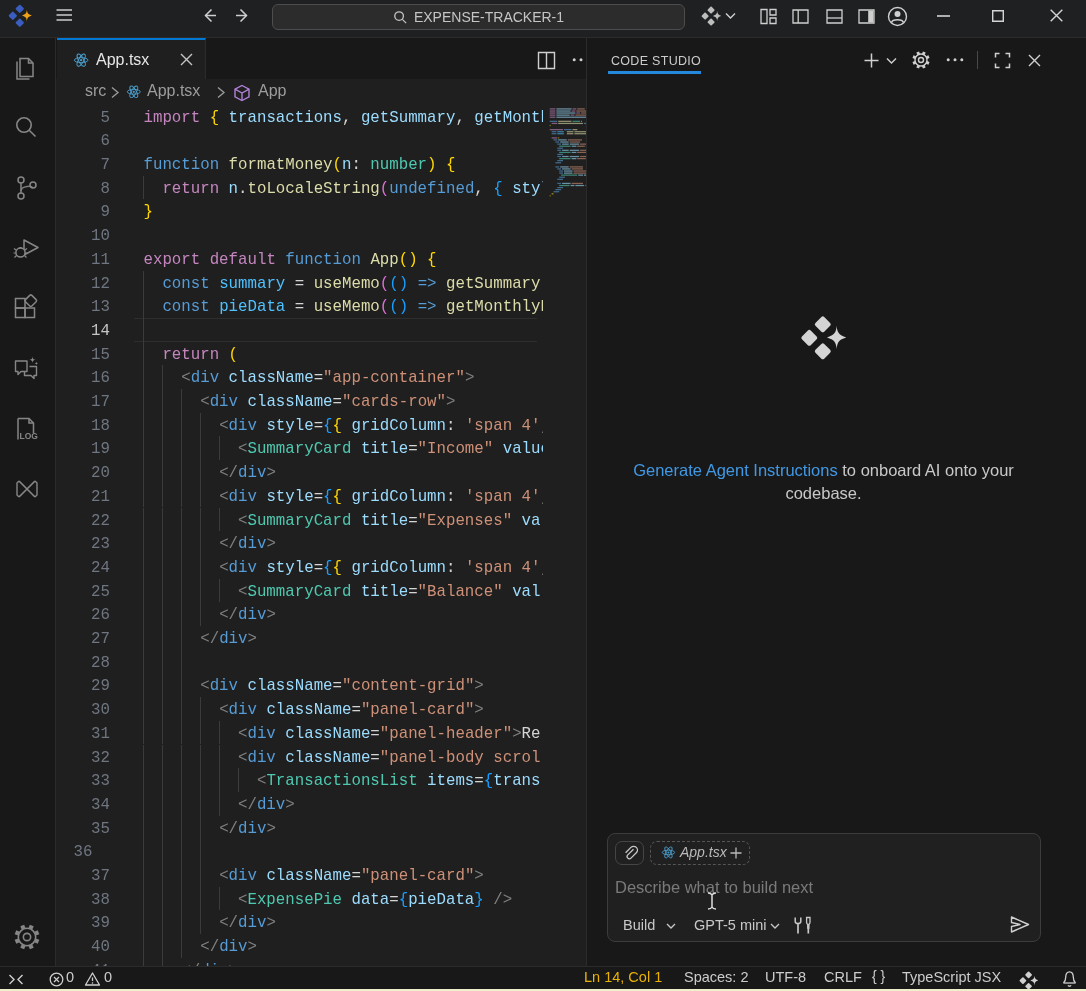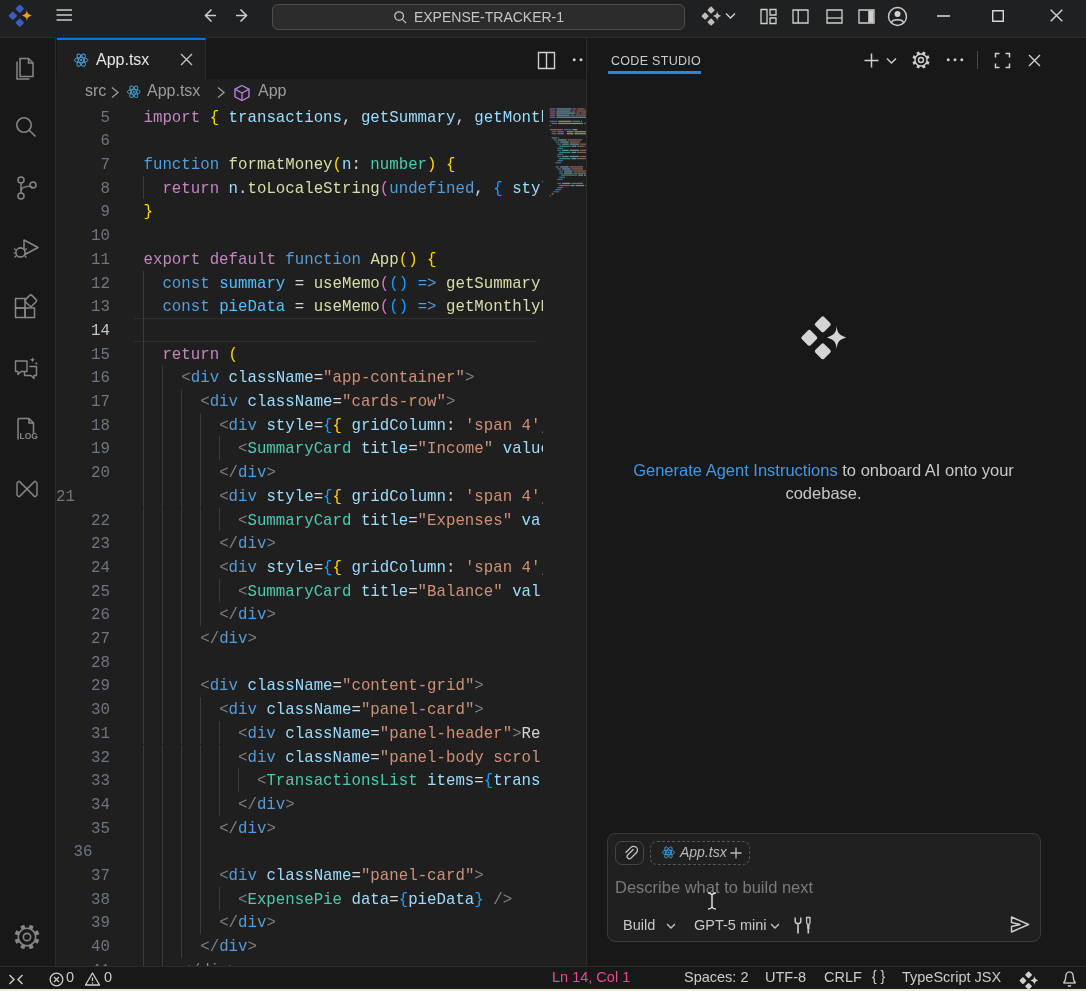--- a/index.html
+++ b/index.html
@@ -285,21 +285,21 @@
 <div style="position:absolute;left:0;top:143.8px;width:54px;height:23.7px;line-height:23.7px;text-align:right;color:#6e7681">11</div>
 <div style="position:absolute;left:0;top:167.5px;width:54px;height:23.7px;line-height:23.7px;text-align:right;color:#6e7681">12</div>
 <div style="position:absolute;left:0;top:191.2px;width:54px;height:23.7px;line-height:23.7px;text-align:right;color:#6e7681">13</div>
 <div style="position:absolute;left:0;top:214.9px;width:54px;height:23.7px;line-height:23.7px;text-align:right;color:#c6c6c6">14</div>
 <div style="position:absolute;left:0;top:238.6px;width:54px;height:23.7px;line-height:23.7px;text-align:right;color:#6e7681">15</div>
 <div style="position:absolute;left:0;top:262.3px;width:54px;height:23.7px;line-height:23.7px;text-align:right;color:#6e7681">16</div>
 <div style="position:absolute;left:0;top:286.0px;width:54px;height:23.7px;line-height:23.7px;text-align:right;color:#6e7681">17</div>
 <div style="position:absolute;left:0;top:309.7px;width:54px;height:23.7px;line-height:23.7px;text-align:right;color:#6e7681">18</div>
 <div style="position:absolute;left:0;top:333.4px;width:54px;height:23.7px;line-height:23.7px;text-align:right;color:#6e7681">19</div>
 <div style="position:absolute;left:0;top:357.1px;width:54px;height:23.7px;line-height:23.7px;text-align:right;color:#6e7681">20</div>
-<div style="position:absolute;left:0;top:380.8px;width:54px;height:23.7px;line-height:23.7px;text-align:left;color:#6e7681">21</div>
+<div style="position:absolute;left:0;top:380.8px;width:54px;height:23.7px;line-height:23.7px;text-align:right;color:#6e7681">21</div>
 <div style="position:absolute;left:0;top:404.5px;width:54px;height:23.7px;line-height:23.7px;text-align:right;color:#6e7681">22</div>
 <div style="position:absolute;left:0;top:428.2px;width:54px;height:23.7px;line-height:23.7px;text-align:right;color:#6e7681">23</div>
 <div style="position:absolute;left:0;top:451.9px;width:54px;height:23.7px;line-height:23.7px;text-align:right;color:#6e7681">24</div>
 <div style="position:absolute;left:0;top:475.6px;width:54px;height:23.7px;line-height:23.7px;text-align:right;color:#6e7681">25</div>
 <div style="position:absolute;left:0;top:499.3px;width:54px;height:23.7px;line-height:23.7px;text-align:right;color:#6e7681">26</div>
 <div style="position:absolute;left:0;top:523.0px;width:54px;height:23.7px;line-height:23.7px;text-align:right;color:#6e7681">27</div>
 <div style="position:absolute;left:0;top:546.7px;width:54px;height:23.7px;line-height:23.7px;text-align:right;color:#6e7681">28</div>
 <div style="position:absolute;left:0;top:570.4px;width:54px;height:23.7px;line-height:23.7px;text-align:right;color:#6e7681">29</div>
 <div style="position:absolute;left:0;top:594.1px;width:54px;height:23.7px;line-height:23.7px;text-align:right;color:#6e7681">30</div>
 <div style="position:absolute;left:0;top:617.8px;width:54px;height:23.7px;line-height:23.7px;text-align:right;color:#6e7681">31</div>
@@ -550,21 +550,21 @@
       <circle cx="7.5" cy="7.5" r="6.3" stroke="#cfcfcf" stroke-width="1.3"></circle>
       <path d="M5 5 L10 10 M10 5 L5 10" stroke="#cfcfcf" stroke-width="1.2" fill="none"></path>
     </svg>
 <div style="position:absolute;left:66px;top:969px;font-size:14.5px;color:#cccccc">0</div>
 <svg style="position:absolute;left:84px;top:971px" width="17" height="16" viewBox="0 0 17 16" fill="none">
       <path d="M8.5 2 L15.5 14 H1.5 Z" stroke="#cfcfcf" stroke-width="1.3" fill="none" stroke-linejoin="round"></path>
       <path d="M8.5 6.5 V10" stroke="#cfcfcf" stroke-width="1.3" fill="none"></path>
       <circle cx="8.5" cy="12" r="0.8" fill="#cfcfcf"></circle>
     </svg>
 <div style="position:absolute;left:104px;top:969px;font-size:14.5px;color:#cccccc">0</div>
-<div style="position:absolute;left:552px;top:969px;font-size:14.5px;color:#ec4899">Ln 14, Col 1</div>
+<div style="position:absolute;left:584px;top:969px;font-size:14.5px;color:#eab308">Ln 14, Col 1</div>
 <div style="position:absolute;left:684px;top:969px;font-size:14.5px;color:#cccccc">Spaces: 2</div>
 <div style="position:absolute;left:765px;top:969px;font-size:14.5px;color:#cccccc">UTF-8</div>
 <div style="position:absolute;left:824px;top:969px;font-size:14.5px;color:#cccccc">CRLF</div>
 <div style="position:absolute;left:902px;top:969px;font-size:14.5px;color:#cccccc">TypeScript JSX</div>
 <div style="position:absolute;left:872px;top:968px;font-size:14px;color:#cccccc">{&nbsp;}</div>
 <svg style="position:absolute;left:1019px;top:970.5px" width="19.200000000000003" height="19.200000000000003" viewBox="-0.5 0 25 24" fill="none">
       <rect x="8.60" y="1.20" width="6.80" height="6.80" rx="1.10" fill="#d0d0d0" transform="rotate(45 12.00 4.60)"></rect>
       <rect x="1.20" y="8.60" width="6.80" height="6.80" rx="1.10" fill="#d0d0d0" transform="rotate(45 4.60 12.00)"></rect>
       <rect x="8.60" y="16.00" width="6.80" height="6.80" rx="1.10" fill="#d0d0d0" transform="rotate(45 12.00 19.40)"></rect>
       <path d="M19.6 5.4 C19.9 9.3 20.9 10.5 24.9 11.8 C20.9 13.1 19.9 14.3 19.6 18.2 C19.3 14.3 18.3 13.1 14.3 11.8 C18.3 10.5 19.3 9.3 19.6 5.4 Z" fill="#d0d0d0"></path>

